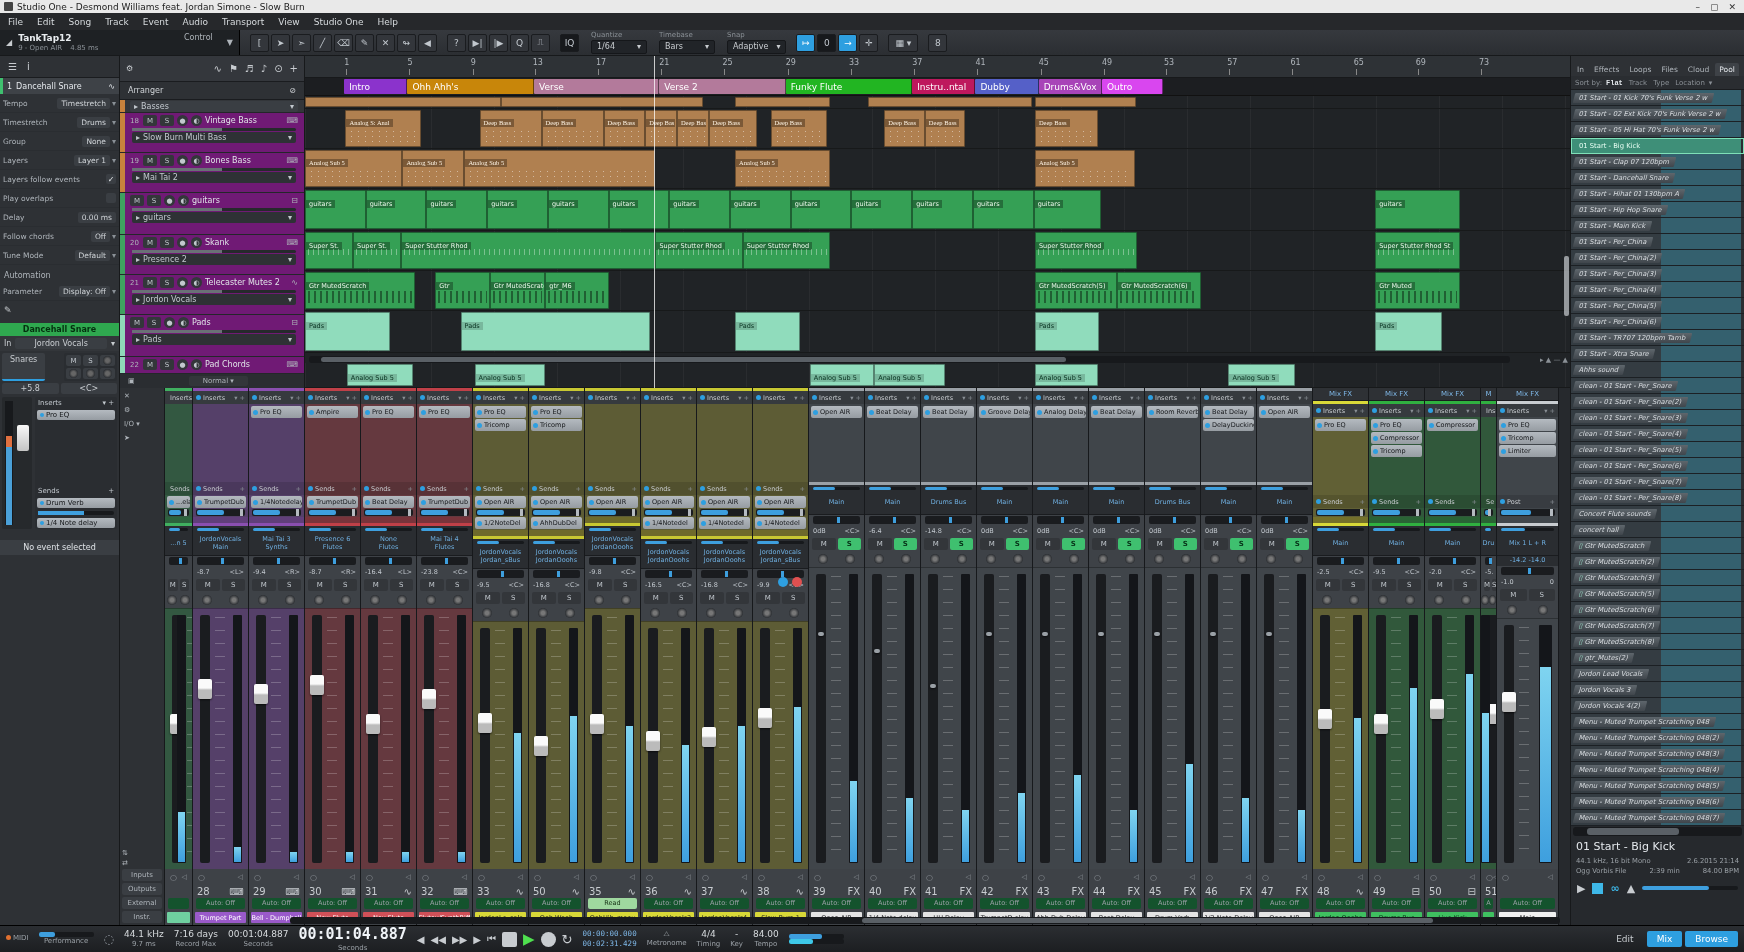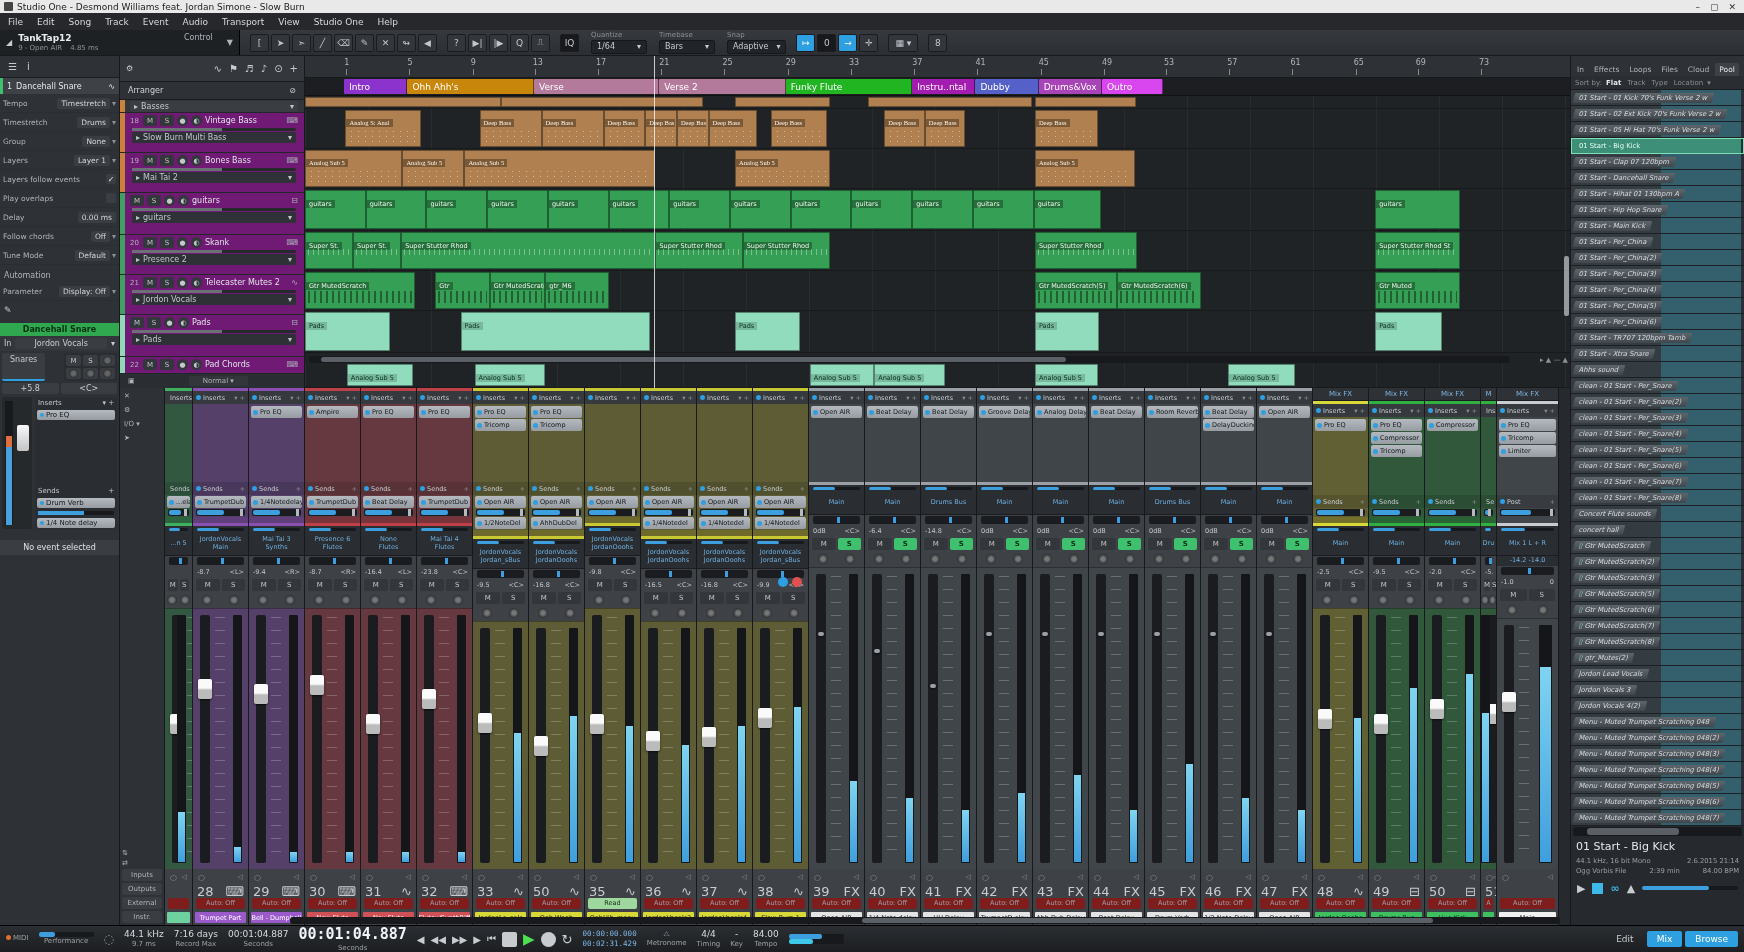--- a/index.html
+++ b/index.html
@@ -157,38 +157,38 @@
   .ftrack{position:absolute;left:7px;top:6px;bottom:6px;width:10px;background:#1A1C1F;border-radius:2px;}
   .fcap{position:absolute;left:-2px;width:14px;height:20px;background:linear-gradient(#FAFAFA 45%,#BBB 55%);border-radius:2px;box-shadow:0 1px 2px rgba(0,0,0,.6);}
   .fx .fcap{left:2px;width:6px;height:4px;background:#9AA0A6;}
   .scale{position:absolute;left:22px;width:10px;top:8px;bottom:8px;background:repeating-linear-gradient(180deg,rgba(255,255,255,.22) 0 1px,transparent 1px 13px);}
   .meter{position:absolute;right:6px;top:6px;bottom:6px;width:9px;background:#14161A;border-radius:1px;}
   .mfill{position:absolute;bottom:1px;left:1px;right:1px;background:linear-gradient(#7FD4F0,#3E9FDE);}
   .main .meter{width:13px;}
   .monrow{height:16px;display:flex;align-items:center;justify-content:space-between;padding:0 5px;color:#8A9096;}
   .monrow::before{content:"○";font-size:8px;}
   .monrow::after{content:"◁";font-size:7px;}
-  .numrow{height:13px;display:flex;align-items:center;justify-content:space-between;padding:0 4px;color:#C8CCD0;font-size:13px;}
+  .numrow{height:13px;display:flex;align-items:center;justify-content:space-between;padding:0 4px;color:#C8CCD0;font-size:10px;}
   .autorow{height:13px;display:flex;padding:0 3px;}
-  .autob{flex:1;background:#7f1d1d;border-radius:2px;text-align:center;color:#9AA0A6;line-height:11px;height:11px;}
+  .autob{flex:1;background:#14532d;border-radius:2px;text-align:center;color:#9AA0A6;line-height:11px;height:11px;}
   .read .autob{background:#9FD89F;color:#143014;}
   .nametag{height:11px;margin:1px 2px 2px;border-radius:1px;font-size:6.5px;display:flex;align-items:center;justify-content:center;white-space:nowrap;overflow:hidden;}
   .ch.part{width:28px;}
   .ch.nrw{width:16px;}
   .ch.main{width:62px;}
   .mixscroll{position:absolute;left:170px;right:10px;bottom:1px;height:7px;background:#17191C;border-radius:3px;}
   .mixscroll i{position:absolute;left:45%;width:45%;top:1px;bottom:1px;background:#5A6066;border-radius:3px;}
 
   
   .browser{position:absolute;right:0;top:56px;width:174px;bottom:27px;background:#26292D;border-left:1px solid #17191B;font-size:8px;}
   .btabs{height:20px;display:flex;align-items:flex-end;gap:2px;padding:2px 2px 0;color:#AEB4BA;background:#2E3135;}
   .btab{padding:2px 4px;font-size:7.5px;}
   .btab.act{background:#3E4247;color:#E4E8EC;border-radius:2px 2px 0 0;}
   .sortrow{height:14px;display:flex;align-items:center;gap:4px;padding:0 4px;background:#2A2D31;color:#8A9096;font-size:7px;border-bottom:1px solid #1A1C1F;}
-  .sopt.act{color:#E4E8EC;font-weight:bold;}
+  .sopt.act{color:#E4E8EC;font-weight:bold;font-family:Liberation Mono, monospace;}
   .flist{height:736px;overflow:hidden;position:relative;}
   .file{height:16px;position:relative;border-bottom:1px solid #1C2024;background:linear-gradient(90deg,#343C42 0 52%,#34606E 52% 98%,#2A2D31 98%);display:flex;align-items:center;}
   .file .fn{display:inline-block;background:linear-gradient(#5E666C,#40464C);color:#D8DCE0;font-size:6.8px;padding:1px 5px;border-radius:1px;transform:skewX(-14deg);margin-left:3px;white-space:nowrap;max-width:160px;overflow:hidden;}
   .file.sel{background:linear-gradient(90deg,#3E8F78 0 98%,#2A2D31 98%);outline:1px solid #7FE0B8;outline-offset:-1px;}
   .file.sel .fn{background:none;color:#E8FFF4;transform:none;}
   .file.gtr .fn::before{content:"▯ ";color:#9AE0C8;}
   .bscroll{height:9px;background:#17191C;position:relative;margin:1px 2px;border-radius:3px;}
   .bscroll i{position:absolute;left:8%;width:55%;top:1px;bottom:1px;background:#5A6066;border-radius:3px;}
   .finfo{padding:2px 5px;line-height:1.5;}
   .finame{font-size:11px;color:#E4E8EC;}
@@ -625,21 +625,21 @@
         <span class="tick" style="left: 87.8%;">69</span>
         <span class="tick" style="left: 92.8%;">73</span>
       </div>
     <div class="sections">
 
     <span class="sect" style="left: 3.1%; width: 5%; background: rgb(139, 51, 204);">Intro</span>
         <span class="sect" style="left: 8.1%; width: 10%; background: rgb(200, 134, 10);">Ohh Ahh's</span>
         <span class="sect" style="left: 18.1%; width: 9.9%; background: rgb(179, 122, 155);">Verse</span>
         <span class="sect" style="left: 28%; width: 10%; background: rgb(179, 122, 155);">Verse 2</span>
         <span class="sect" style="left: 38%; width: 10%; background: rgb(34, 181, 34);">Funky Flute</span>
-        <span class="sect" style="left: 48%; width: 5%; background: #a21caf;">Instru..ntal</span>
+        <span class="sect" style="left: 48%; width: 5%; background: #be185d;">Instru..ntal</span>
         <span class="sect" style="left: 53%; width: 5%; background: rgb(85, 96, 200);">Dubby</span>
         <span class="sect" style="left: 58%; width: 5%; background: rgb(168, 68, 184);">Drums&amp;Vox</span>
         <span class="sect" style="left: 63%; width: 4.8%; background: #d946ef;">Outro</span>
       </div>
     <div class="clipwrap">
 
     <div class="crow thin cbrown">
         <div class="clips">
 
         <div class="clip" style="left: 0%; width: 15.5%;">

